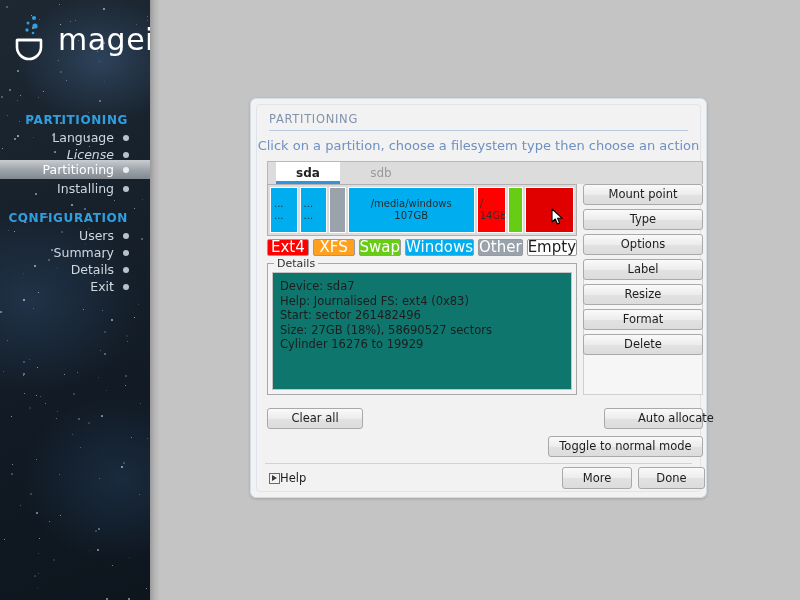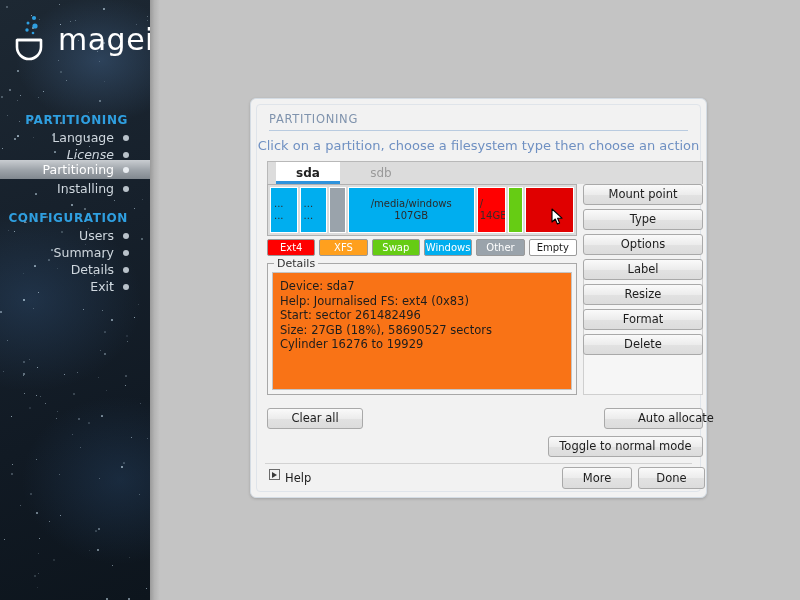--- a/index.html
+++ b/index.html
@@ -115,36 +115,36 @@
   .part.rootp .plabel { align-items: flex-start; padding-left: 2px; color:#3a2a2a; }
   .part.selected { border: 1px solid #ffffff; }
 
   
   #legend {
     position: absolute; left: 10px; top: 134px; width: 310px; height: 18px;
     display: flex; gap: 4px;
   }
   .lg {
     flex: 1; height: 17px; line-height: 15px; text-align: center;
-    font-size: 10px; color: #ffffff; border: 1px solid #9a9a9a;
+    font-size: 15px; color: #ffffff; border: 1px solid #9a9a9a;
     border-radius: 2px; cursor: pointer;
   }
 
   
   #details {
     position: absolute; left: 10px; top: 158px; width: 310px; height: 132px;
     border: 1px solid #a8a8a8; background: #f4f4f4;
   }
   #details-legend {
     position: absolute; left: 6px; top: -7px; background: #f2f2f2;
     padding: 0 3px; font-size: 11px; color: #303030;
   }
   #details-body {
     position: absolute; left: 4px; right: 4px; top: 8px; bottom: 4px;
-    background: #f97316; border: 1px solid #c4c4c4; padding: 6px 7px;
+    background: #0f766e; border: 1px solid #c4c4c4; padding: 6px 7px;
     font-size: 11.5px; color: #1d1d1d; line-height: 14.5px;
   }
 
   
   .btn {
     background: linear-gradient(180deg, #fafafa 0%, #ececec 50%, #e2e2e2 51%, #dcdcdc 100%);
     border: 1px solid #a9a9a9; border-radius: 3px;
     font-size: 11.5px; color: #1d1d1d; text-align: center;
     font-family: "DejaVu Sans", "Liberation Sans", sans-serif;
     cursor: pointer; white-space: nowrap;
@@ -159,21 +159,21 @@
   #btn-clear  { position: absolute; left: 10px;  top: 303px; width: 96px; height: 21px; line-height: 19px; }
   #btn-auto   { position: absolute; left: 347px; top: 303px; width: 99px; height: 21px; line-height: 19px; padding-left: 33px; }
   #btn-toggle { position: absolute; left: 291px; top: 331px; width: 155px; height: 21px; line-height: 19px; }
 
   .foot-rule {
     position: absolute; left: 8px; right: 8px; top: 358px; height: 1px; background: #d2d2d2;
   }
   #help {
     position: absolute; left: 12px; top: 364px; height: 18px; line-height: 18px;
     font-size: 11.5px; color: #1d1d1d; cursor: pointer;
-    display: flex; gap: 5px;
+    display: flex; align-items: center; 
   }
   #help .hicon {
     width: 11px; height: 11px; border: 1px solid #6a6a6a; background: #f2f2f2;
     display: inline-flex; align-items: center; justify-content: center;
   }
   #help .hicon::after {
     content: ""; width: 0; height: 0;
     border-top: 3px solid transparent; border-bottom: 3px solid transparent;
     border-left: 5px solid #3a3a3a;
   }

